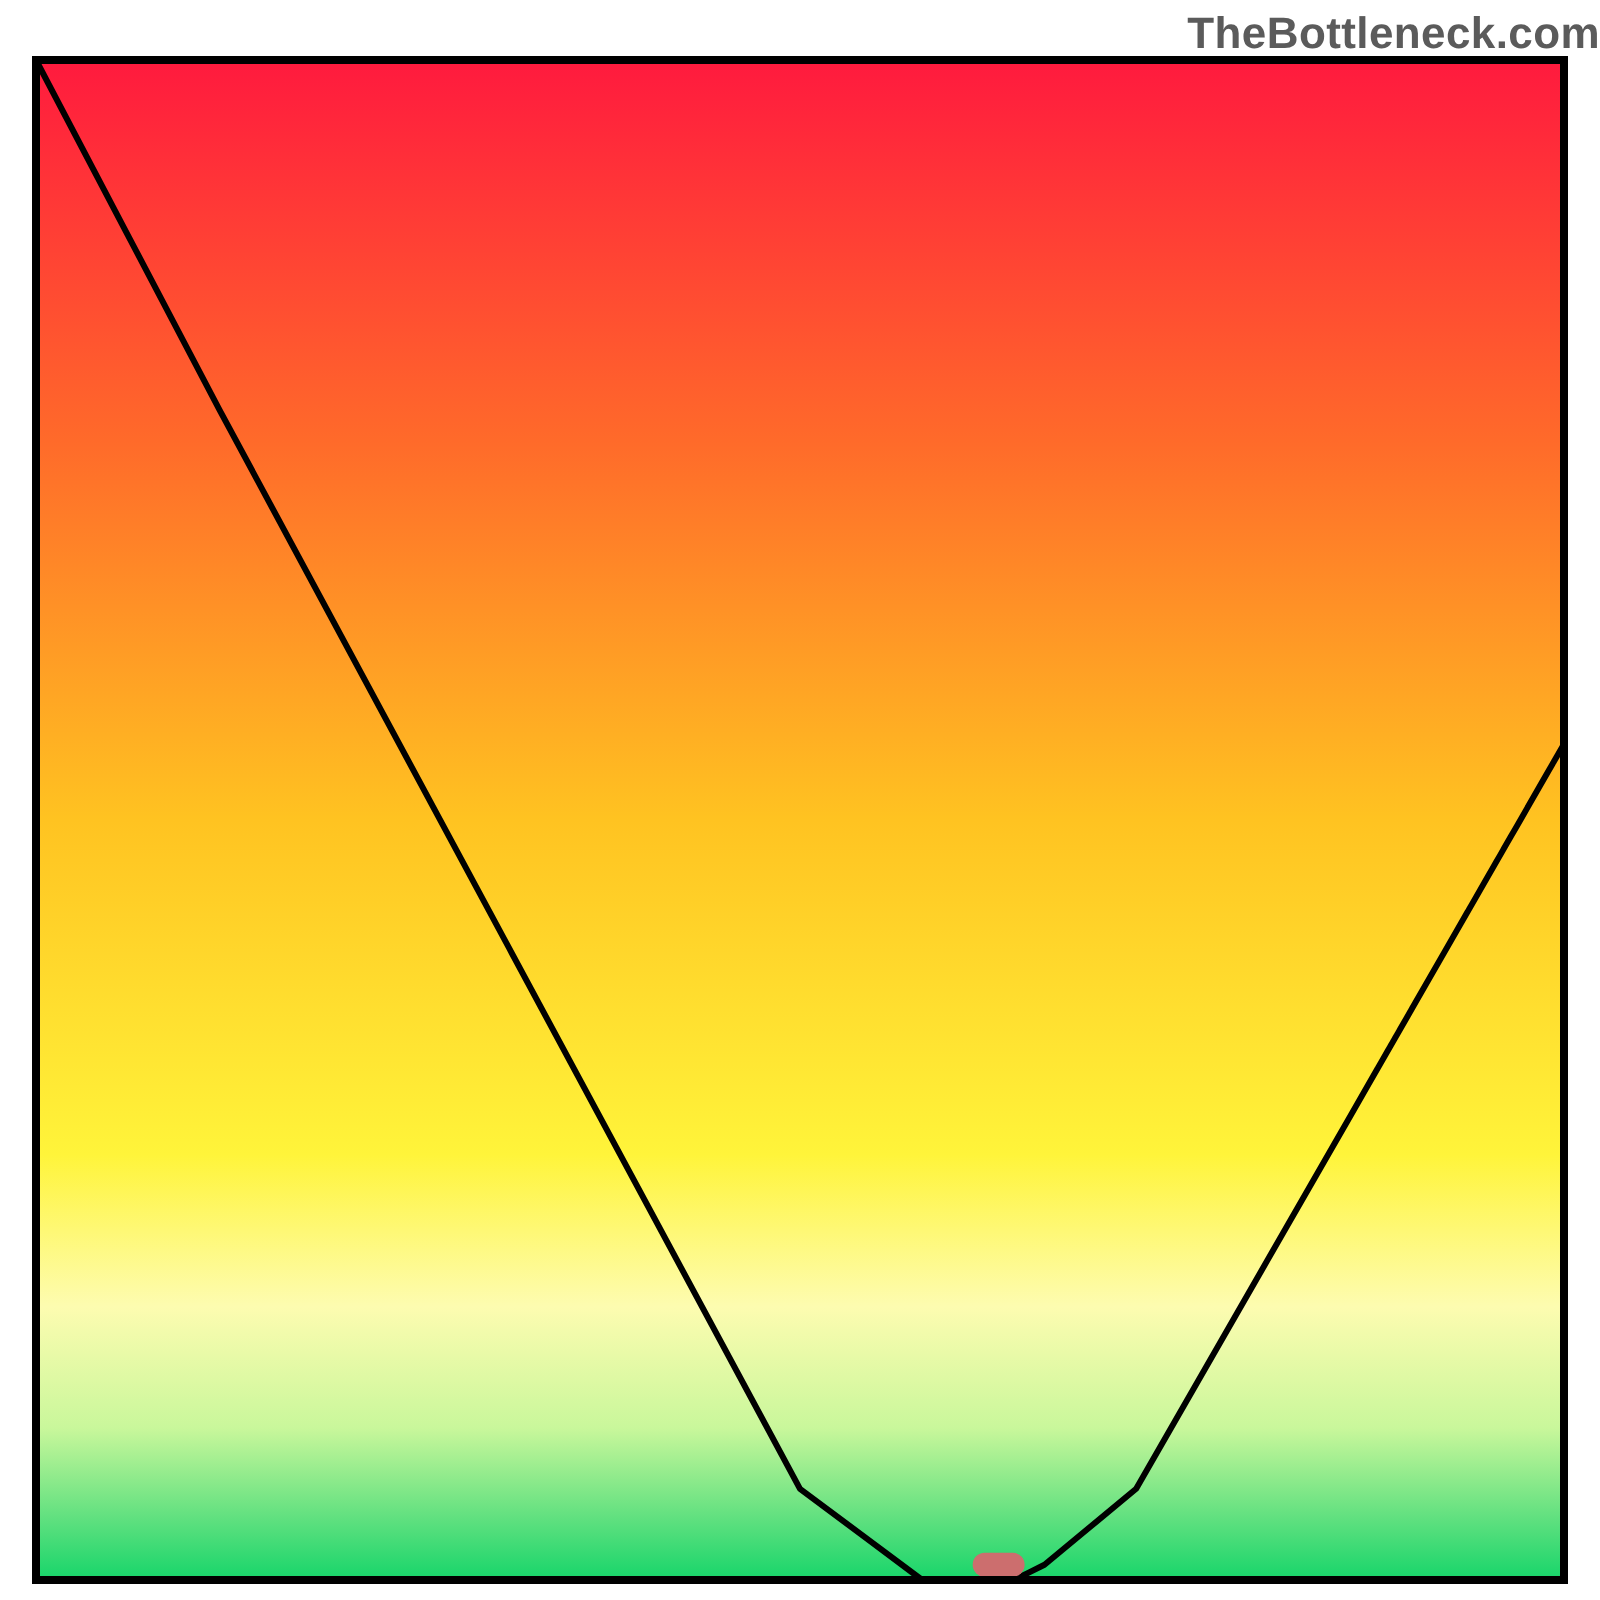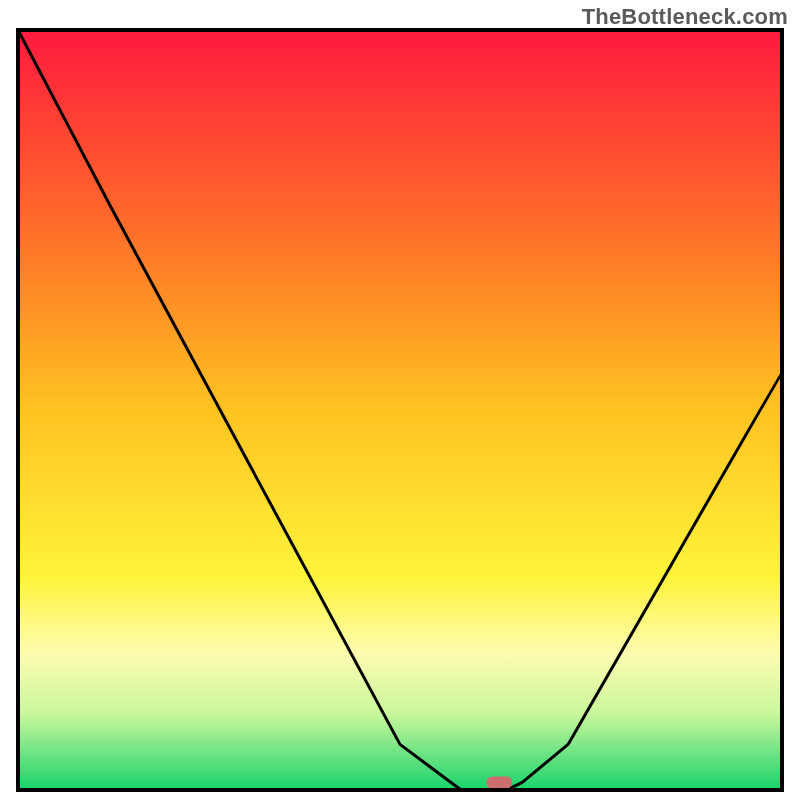--- a/index.html
+++ b/index.html
@@ -11,21 +11,21 @@
     font-family: Arial, Helvetica, sans-serif;
   }
   .container {
     position: relative;
     width: 800px;
     height: 800px;
   }
   .watermark {
     position: absolute;
     top: 4px;
-    right: 12px;
+    right: 0;
     font-size: 22px;
     font-weight: 600;
     color: #5b5b5b;
     letter-spacing: 0.2px;
   }
   svg {
     display: block;
   }
 </style>
 </head>

